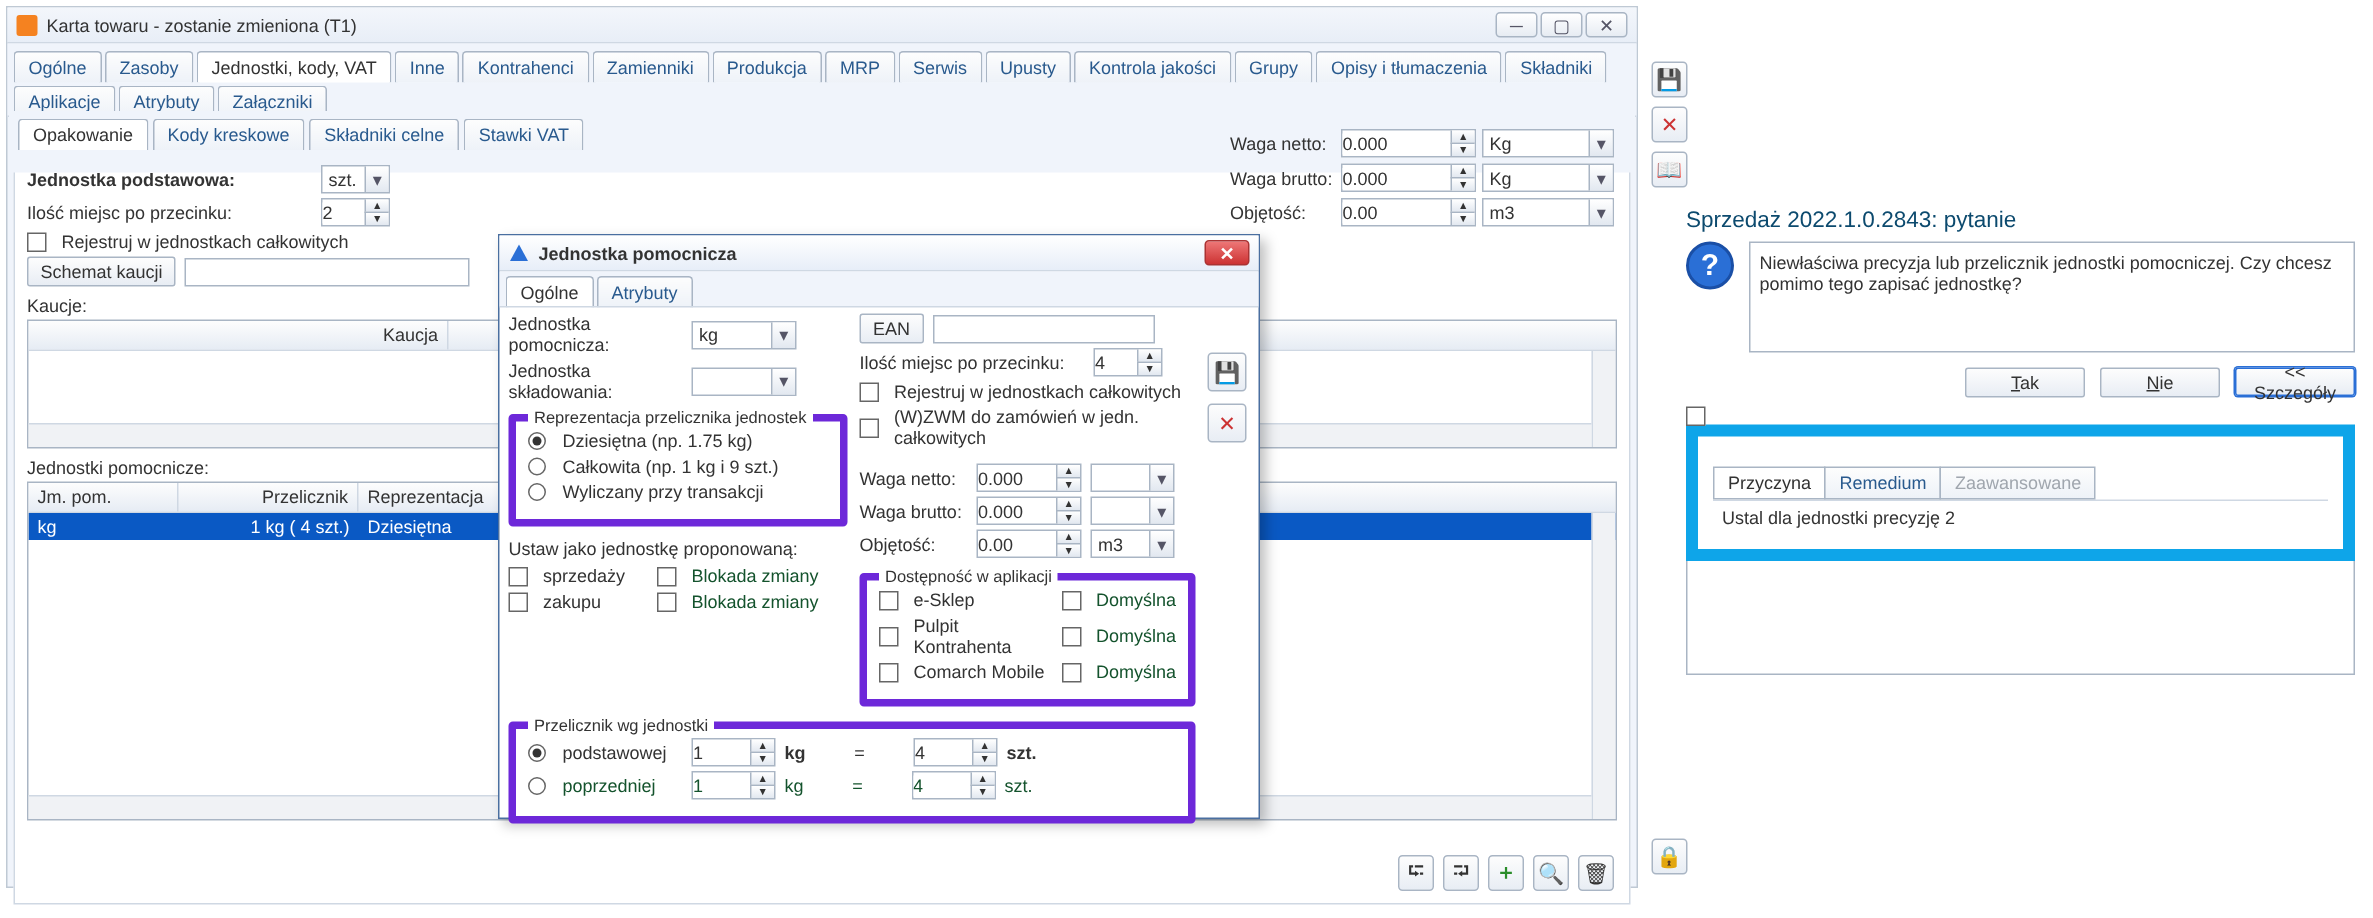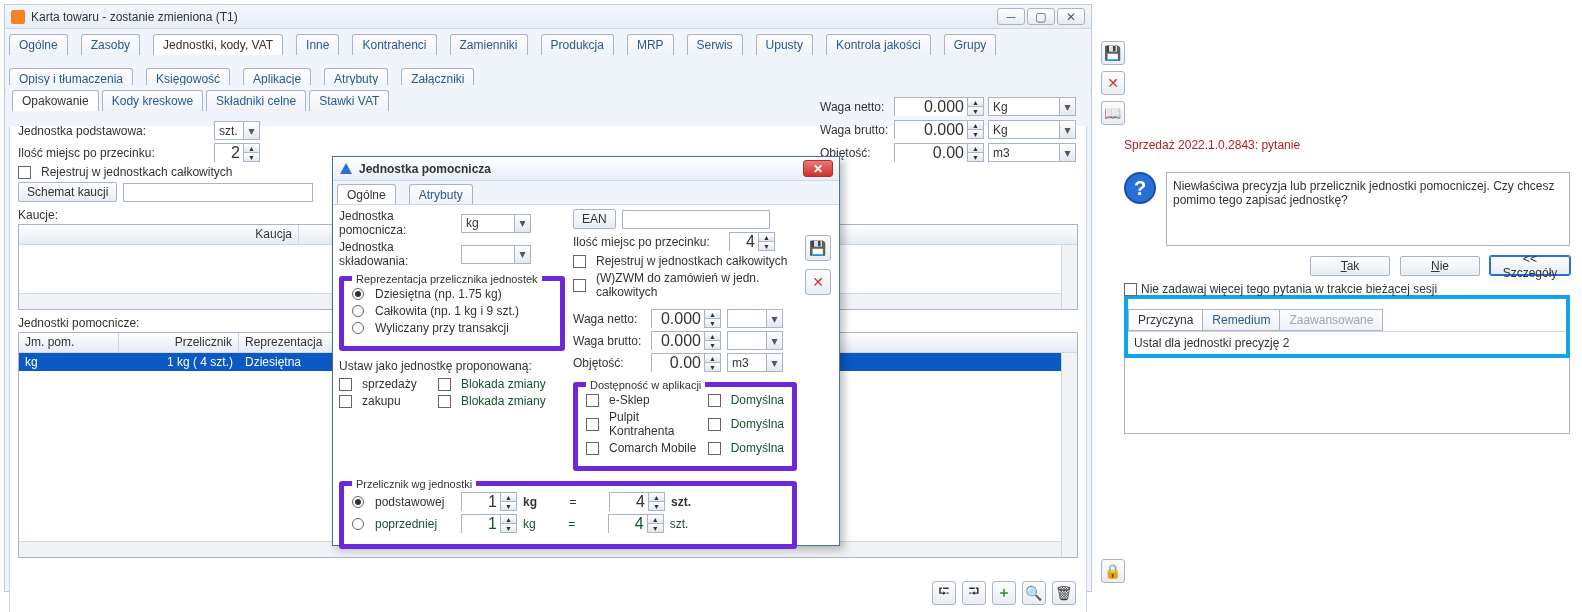--- a/index.html
+++ b/index.html
@@ -4,32 +4,32 @@
 <style>
 *{box-sizing:border-box;margin:0;padding:0;font-family:"Segoe UI",Tahoma,sans-serif;font-size:12px;color:#333}
 body{background:#fff;width:1582px;height:612px;position:relative}
 
 
 .win{position:absolute;left:4px;top:4px;width:1088px;height:588px;border:1px solid #bfc9d4;background:#f0f4fb}
 .titlebar{height:24px;background:linear-gradient(#f3f6fb,#e8eef7);display:flex;align-items:center;padding:0 6px;border-bottom:1px solid #cfd8e3;color:#5f6d7e}
 .titlebar .appicon{width:14px;height:14px;background:#f58220;margin-right:6px;display:inline-block;border-radius:2px}
 .winbtns{margin-left:auto;display:flex;gap:2px}
 .winbtn{width:28px;height:17px;border:1px solid #a9b5c4;background:linear-gradient(#fff,#e7ecf3);border-radius:3px;display:flex;align-items:center;justify-content:center;color:#556}
-.tabs{display:flex;gap:13px;padding:4px 4px 0 4px;background:#f0f4fb;border-bottom:1px solid #cfd8e3;flex-wrap:wrap}
+.tabs{display:flex;gap:2px;padding:4px 4px 0 4px;background:#f0f4fb;border-bottom:1px solid #cfd8e3;flex-wrap:wrap}
 .tab{padding:3px 9px;border:1px solid #a9b5c4;border-bottom:none;background:linear-gradient(#fdfdfd,#eef2f8);border-radius:3px 3px 0 0;position:relative;top:1px;color:#295a8e}
 .tab.active{background:#fff;color:#333}
 .subtabs{display:flex;gap:3px;padding:3px 4px 0 4px}
 .form-area{background:#fff;margin:1px 4px 4px 4px;border:1px solid #cfd8e3;height:calc(100% - 62px);position:relative;padding:6px 8px}
 .lbl{color:#333}
-.lbl.dark{font-weight:400}
+.lbl.dark{font-weight:700}
 .row{display:flex;align-items:center;gap:6px;margin-bottom:3px}
 .sel{width:46px;height:19px;border:1px solid #a9b5c4;background:#fff;display:flex;align-items:center;padding:0 4px;position:relative}
 .sel .dd,.ddbtn{position:absolute;right:0;top:0;width:16px;height:100%;border-left:1px solid #a9b5c4;background:linear-gradient(#fff,#e2e8f0);display:flex;align-items:center;justify-content:center;color:#556}
 .numbox{width:90px;height:19px;border:1px solid #a9b5c4;background:#fff;display:flex;align-items:center;position:relative}
-.numbox input{border:none;width:calc(100% - 16px);text-align:right;padding-right:3px;font-size:16px;outline:none}
+.numbox input{border:none;width:calc(100% - 16px);padding-right:3px;font-size:12px;outline:none}
 .spin{position:absolute;right:0;top:0;width:16px;height:100%;display:flex;flex-direction:column}
 .spin span{flex:1;border-left:1px solid #a9b5c4;display:flex;align-items:center;justify-content:center;font-size:7px;background:linear-gradient(#fff,#e2e8f0)}
 .spin span+span{border-top:1px solid #a9b5c4}
 .chk{width:13px;height:13px;border:1px solid #666;background:#fff;display:inline-block;margin-right:4px;position:relative;flex-shrink:0}
 .btn{padding:2px 8px;border:1px solid #a9b5c4;background:linear-gradient(#fdfdfd,#e8edf4);border-radius:2px}
 .txt{height:19px;border:1px solid #a9b5c4;background:#fff;padding:0 4px}
 .hdrrow{position:absolute;right:8px;top:6px;display:grid;grid-template-columns:70px 90px 90px;gap:4px 4px;align-items:center}
 .kauc{margin-top:6px}
 .grid{border:1px solid #a9b5c4;background:#fff;height:68px;margin-top:2px;position:relative;overflow:hidden}
 .gridhead{display:flex;background:linear-gradient(#fdfdfd,#e6ecf4);height:20px;border-bottom:1px solid #cfd8e3}
@@ -56,31 +56,31 @@
 .radio{width:12px;height:12px;border:1px solid #666;border-radius:50%;display:inline-block;margin-right:5px;position:relative}
 .radio.on::after{content:"";position:absolute;left:2px;top:2px;width:6px;height:6px;background:#333;border-radius:50%}
 .disabled{color:#14532d}
 .ricon{position:absolute;right:8px;top:30px;display:flex;flex-direction:column;gap:8px}
 .ricon .iconbtn{width:26px;height:26px}
 .modal .leftcol{width:226px;float:left}
 .modal .rightcol{margin-left:234px}
 
 
 .dlg2{position:absolute;left:1124px;top:138px;width:446px}
-.dlg2 .title{font-size:12px;color:#b91c1c;margin-bottom:20px}
+.dlg2 .title{font-size:15px;color:#0c4a6e;margin-bottom:6px}
 .dlg2 .box{border:1px solid #a9b5c4;background:#fff;padding:6px;height:74px;overflow:auto}
 .dlg2 .btns{display:flex;justify-content:flex-end;gap:10px;margin-top:10px}
 .dlg2 .btns .btn{width:80px;text-align:center}
 .dlg2 .btns .btn.sel{border-color:#2a6fd6;box-shadow:0 0 0 1px #2a6fd6}
 .dlg2 .chkrow{display:flex;align-items:center;margin-top:6px}
 .dlg2 .tabbar{display:flex;margin-top:10px}
 .dlg2 .tabbar .tab{border:1px solid #a9b5c4;border-radius:0;margin-right:-1px;padding:3px 9px;background:linear-gradient(#fdfdfd,#eef2f8);color:#295a8e;top:0}
 .dlg2 .tabbar .tab.active{color:#333;background:#fff}
 .dlg2 .tabbar .tab.dis{color:#a0a6ae}
-.dlg2 .redframe{border:4px solid #0ea5e9;padding:0;margin-top:-1px}
+.dlg2 .redframe{border:8px solid #0ea5e9;padding:10px;margin-top:-1px}
 .dlg2 .msgarea{border:1px solid #a9b5c4;border-top:none;height:76px;padding:6px;background:#fff}
 .dlg2 .qicon{width:32px;height:32px;border-radius:50%;background:#2a6fd6;color:#fff;display:flex;align-items:center;justify-content:center;font-size:20px;font-weight:bold;margin-right:10px;border:2px solid #1a4fa6;flex-shrink:0}
 .dlg2 .qrow{display:flex;align-items:flex-start}
 
 svg{display:block}
 </style>
 </head>
 <body>
 
 <div class="win">
@@ -101,21 +101,21 @@
       <div class="tab">Inne</div>
       <div class="tab">Kontrahenci</div>
       <div class="tab">Zamienniki</div>
       <div class="tab">Produkcja</div>
       <div class="tab">MRP</div>
       <div class="tab">Serwis</div>
       <div class="tab">Upusty</div>
       <div class="tab">Kontrola jakości</div>
       <div class="tab">Grupy</div>
       <div class="tab">Opisy i tłumaczenia</div>
-      <div class="tab">Księgowość</div>
+      <div class="tab">Składniki</div>
       <div class="tab">Aplikacje</div>
       <div class="tab">Atrybuty</div>
       <div class="tab">Załączniki</div>
     </div>
   <div class="form-area">
 
     <div class="subtabs" id="subtabs" style="position:absolute;left:-4px;top:-6px;right:-4px;padding:4px 6px 16px 6px;background:#f0f4fb">
         <div class="tab active">Opakowanie</div>
         <div class="tab">Kody kreskowe</div>
         <div class="tab">Składniki celne</div>
@@ -453,21 +453,20 @@
     <div class="qicon">?</div>
     <div class="box" style="flex:1">Niewłaściwa precyzja lub przelicznik jednostki pomocniczej. Czy chcesz pomimo tego zapisać jednostkę?</div>
   </div>
   <div class="btns">
     <span class="btn"><u>T</u><span>ak</span></span>
     <span class="btn"><u>N</u><span>ie</span></span>
     <span class="btn sel">&lt;&lt; Szczegóły</span>
   </div>
   <div class="chkrow">
       <span class="chk"></span>
-      <span>Nie zadawaj więcej tego pytania w trakcie bieżącej sesji</span>
     </div>
 
   <div class="redframe">
     <div class="tabbar">
       <div class="tab active">Przyczyna</div>
       <div class="tab">Remedium</div>
       <div class="tab dis">Zaawansowane</div>
     </div>
     <div style="padding:4px 6px;background:#fff;border-top:1px solid #cfd8e3">Ustal dla jednostki precyzję 2</div>
   </div>

